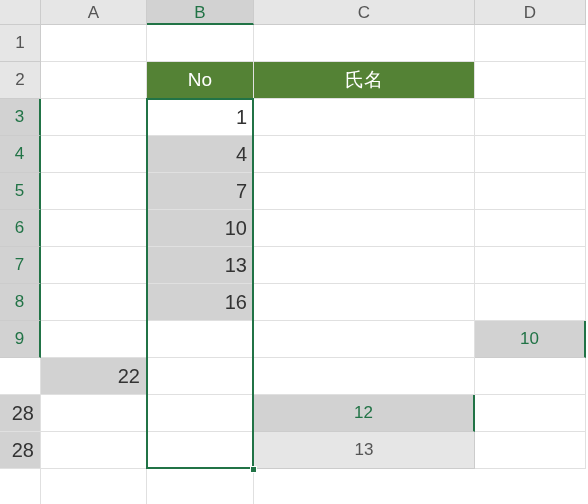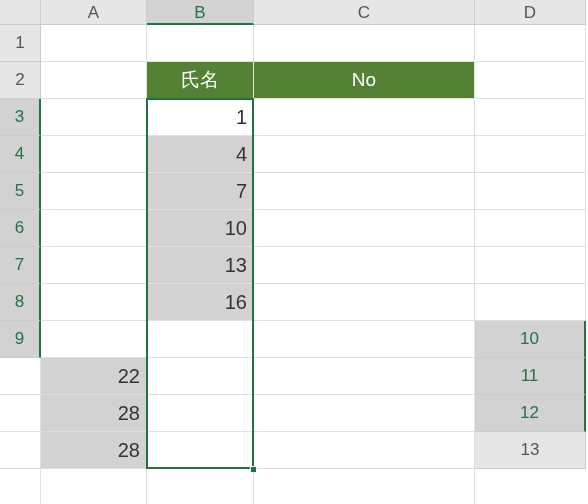--- a/index.html
+++ b/index.html
@@ -94,22 +94,22 @@
   <div class="col-head">D</div>
 
   <div class="row-head r">1</div>
   <div class="cell r"></div>
   <div class="cell r"></div>
   <div class="cell r"></div>
   <div class="cell r"></div>
 
   <div class="row-head r">2</div>
   <div class="cell r"></div>
+  <div class="cell r hdr-green">No</div>
   <div class="cell r hdr-green">氏名</div>
-  <div class="cell r hdr-green">No</div>
   <div class="cell r"></div>
 
   <div class="row-head r selected">3</div>
   <div class="cell r"></div>
   <div class="cell r num sel-active">1</div>
   <div class="cell r"></div>
   <div class="cell r"></div>
 
   <div class="row-head r selected">4</div>
   <div class="cell r"></div>
@@ -145,21 +145,20 @@
   <div class="cell r"></div>
   <div class="cell r"></div>
   <div class="cell r"></div>
 
   <div class="row-head r selected">10</div>
   <div class="cell r"></div>
   <div class="cell r num sel-shade">22</div>
   <div class="cell r"></div>
   <div class="cell r"></div>
 
-  <div class="row-head r selected">11</div>
   <div class="cell r"></div>
   <div class="cell r num sel-shade">28</div>
   <div class="cell r"></div>
   <div class="cell r"></div>
 
   <div class="row-head r selected">12</div>
   <div class="cell r"></div>
   <div class="cell r num sel-shade">28</div>
   <div class="cell r"></div>
   <div class="cell r"></div>

